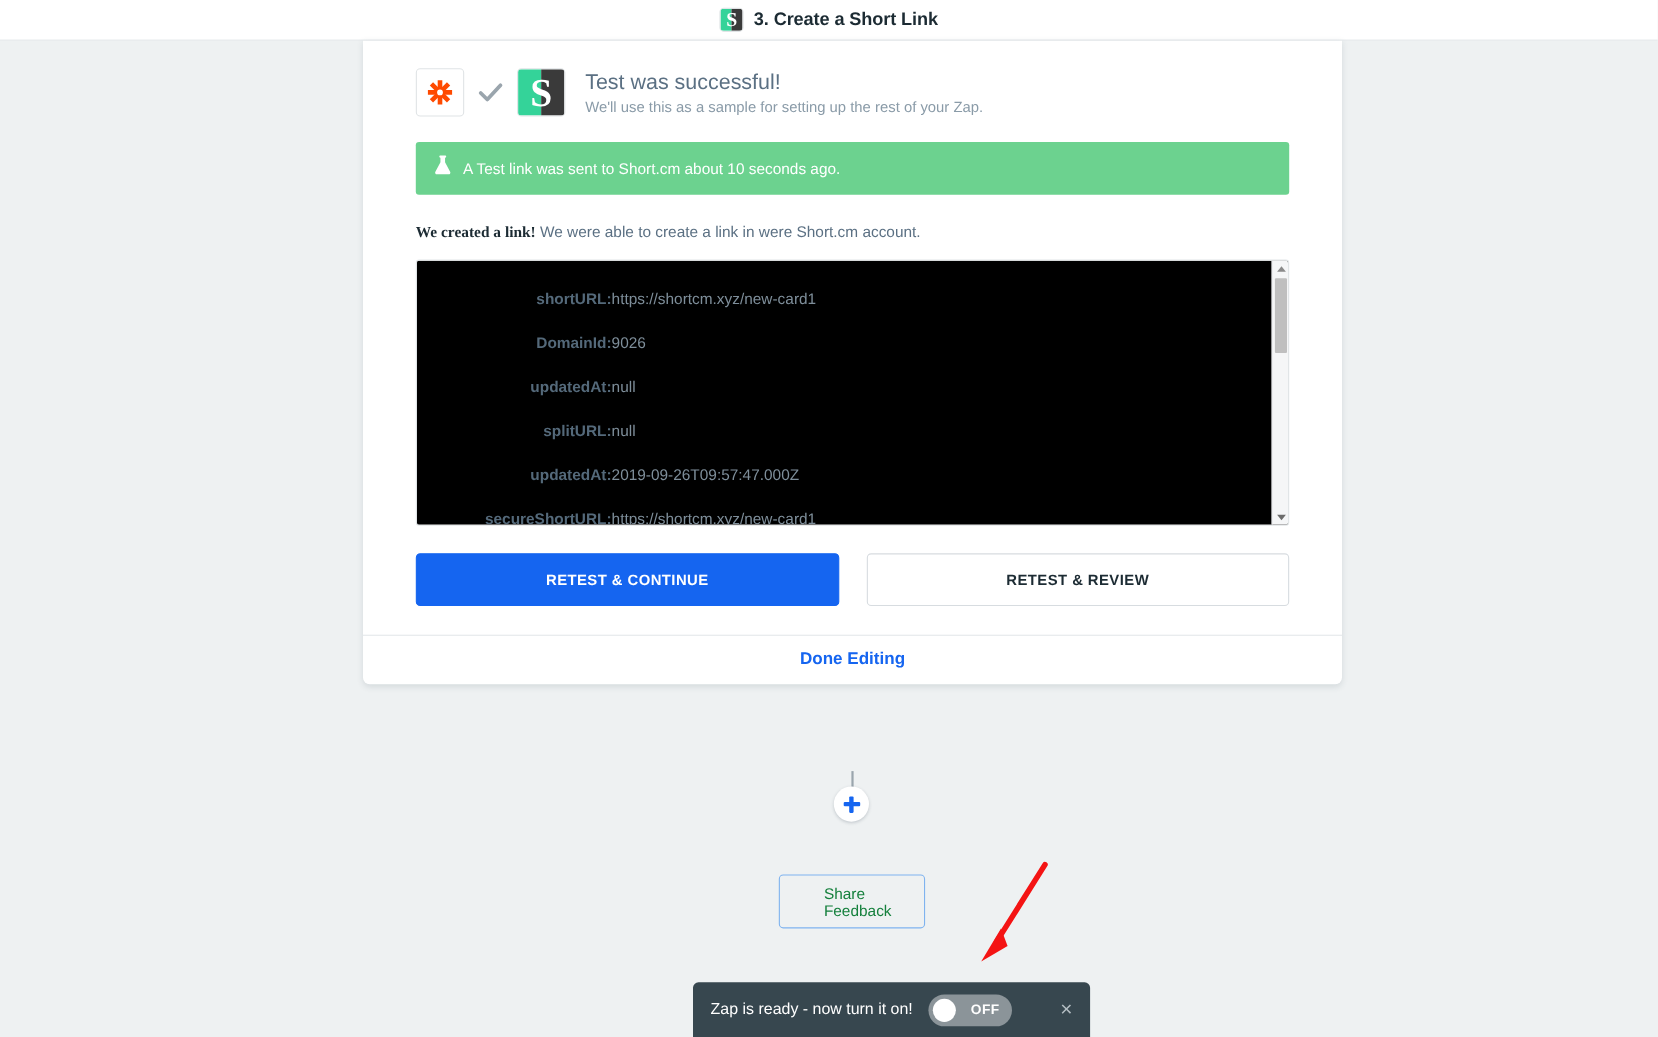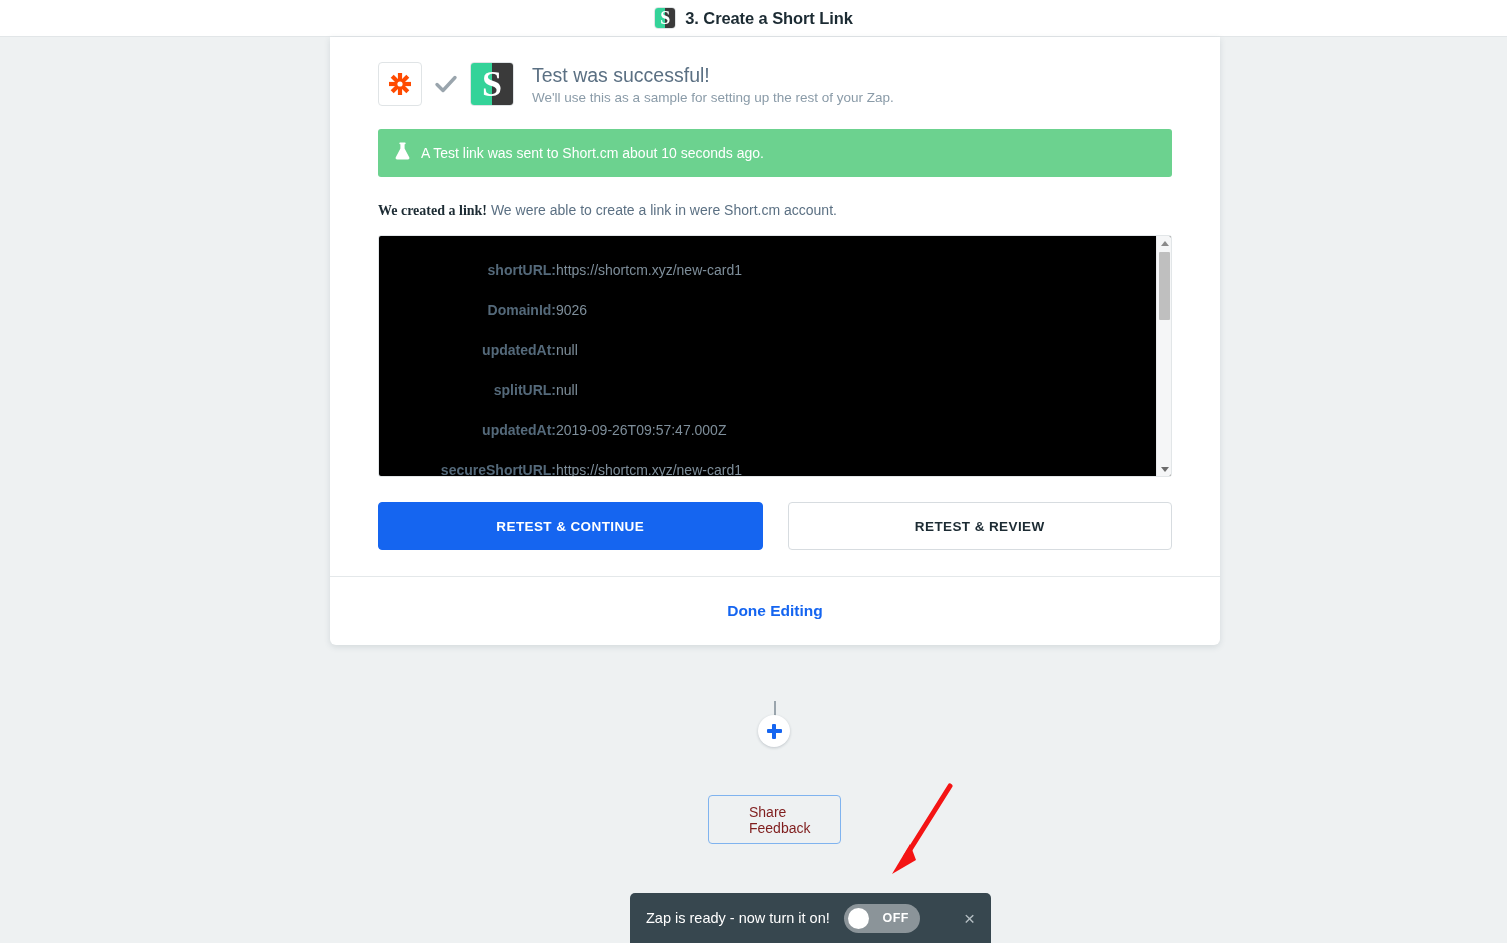--- a/index.html
+++ b/index.html
@@ -227,21 +227,21 @@
   }
   .btn-primary {
     background: #1565f0;
     border: 1px solid #1565f0;
     color: #ffffff;
   }
 
   
   .done-row {
     border-top: 1px solid #e4e8ea;
-    height: 69px;
+    height: 45px;
     display: flex;
     align-items: center;
     justify-content: center;
   }
   .done-link {
     color: #1565f0;
     font-size: 15.5px;
     font-weight: bold;
     cursor: pointer;
   }
@@ -267,21 +267,21 @@
   .plus-v { position: absolute; width: 4px; height: 15px; background: #1565f0; border-radius: 1px; }
 
   
   .feedback-btn {
     position: absolute;
     left: 708px; top: 795px;
     width: 133px; height: 49px;
     border: 1px solid #7fb3ef;
     border-radius: 4px;
     background: transparent;
-    color: #7f1d1d;
+    color: #15803d;
     font-size: 14px;
     display: flex; align-items: center; justify-content: center;
     cursor: pointer;
     font-family: "Liberation Sans", sans-serif;
     padding-left: 40px;
   }
 
   
   .arrow-anno {
     position: absolute;

